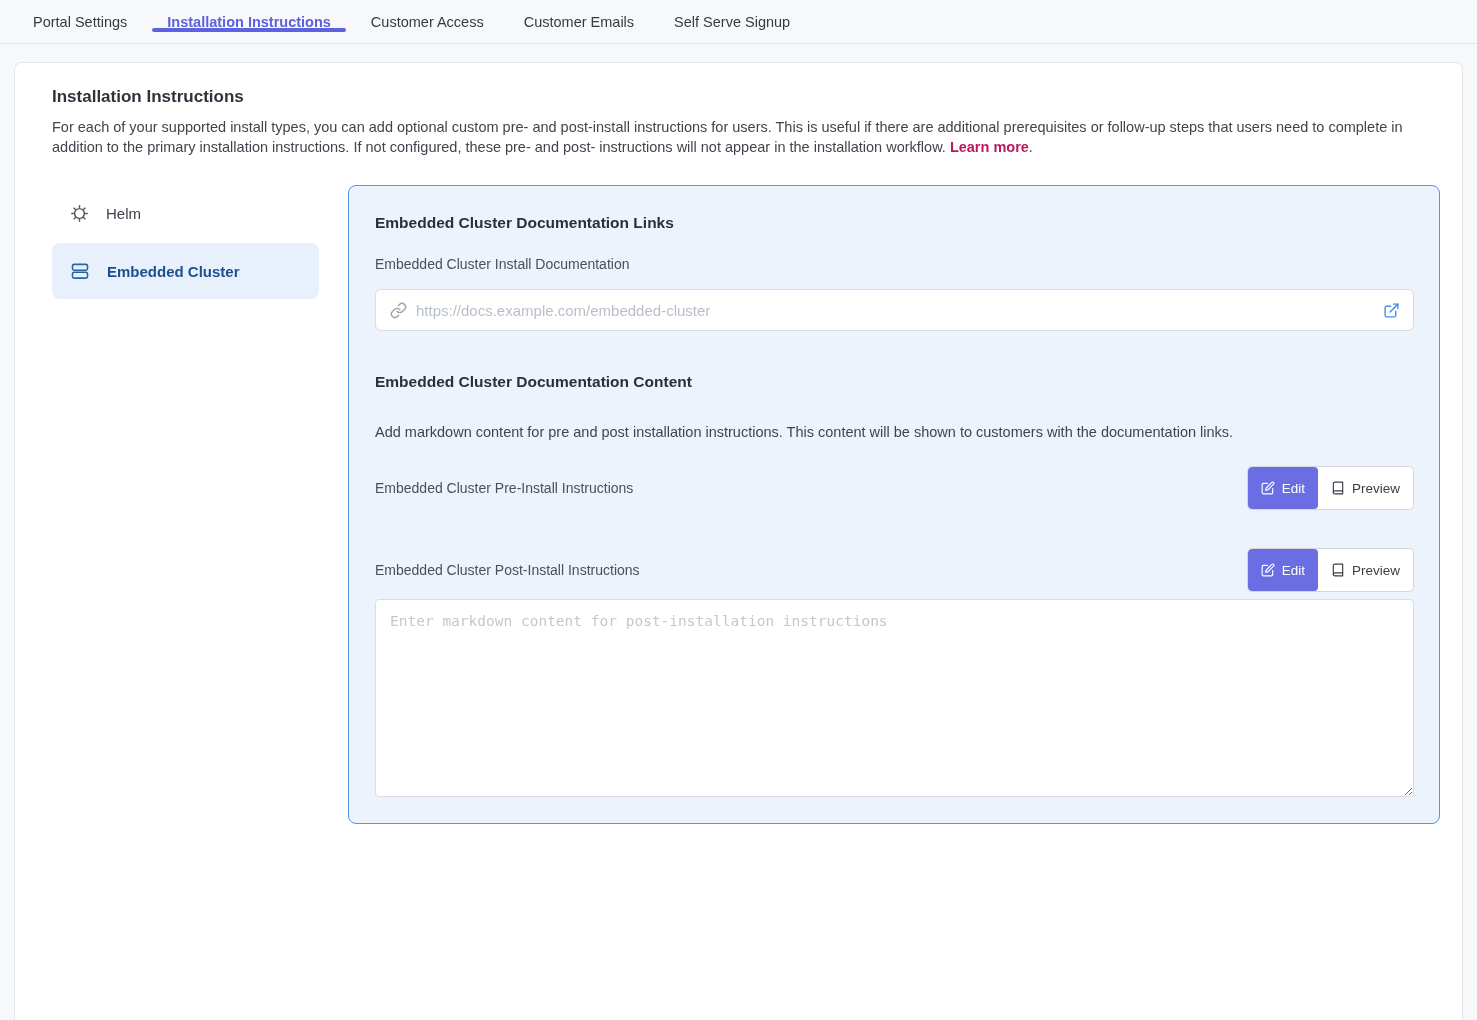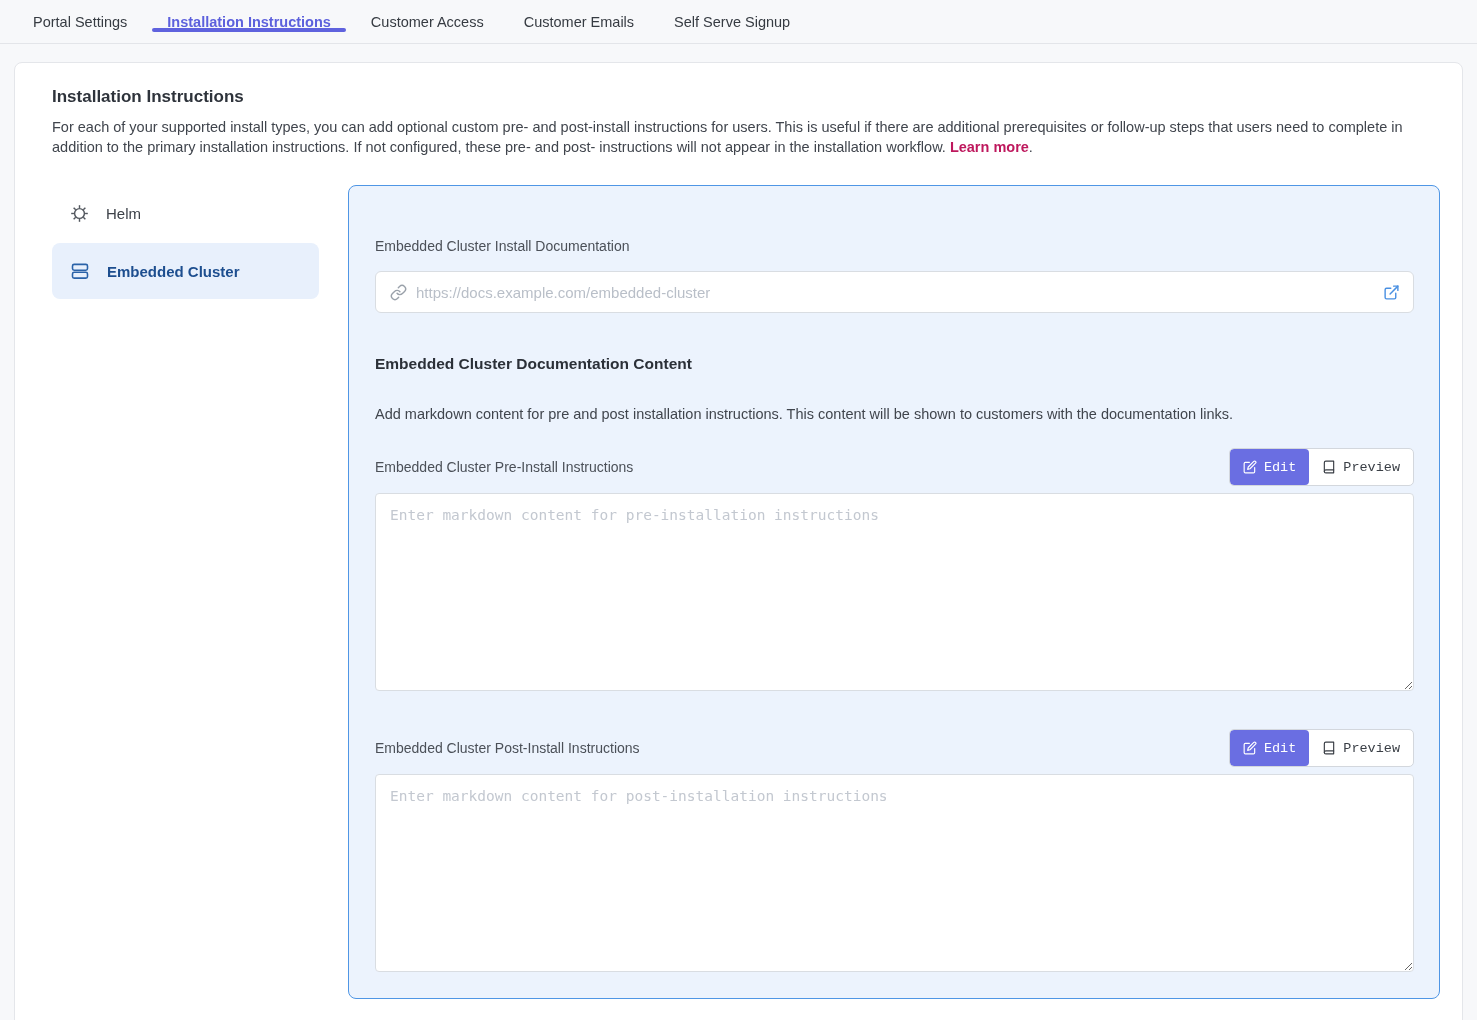--- a/index.html
+++ b/index.html
@@ -146,27 +146,27 @@
     display: inline-flex;
     background: #ffffff;
     border: 1px solid #d3d7dd;
     border-radius: 5px;
     overflow: hidden;
   }
   .btn {
     display: inline-flex;
     align-items: center;
     gap: 7px;
-    height: 36px;
+    height: 42px;
     padding: 0 13px;
     font-size: 13.5px;
     cursor: pointer;
     border: none;
     background: transparent;
-    font-family: Liberation Mono, monospace;
+    font-family: Liberation Sans, sans-serif;
     color: #3a3f46;
   }
   .btn.edit {
     background: #6a6ee2;
     color: #ffffff;
     border-radius: 4px;
   }
 
   textarea.md-input {
     display: block;
@@ -237,20 +237,21 @@
             <line x1="7" y1="17" x2="7.01" y2="17" stroke-width="2.4"></line>
           </svg>
         </span>
         <span>Embedded Cluster</span>
       </div>
 
     </div>
 
     <div class="panel">
 
+      <div class="section-title">Embedded Cluster Documentation Links</div>
 
       <div class="field-label">Embedded Cluster Install Documentation</div>
 
       <div class="url-box">
         <span>
           <svg width="17" height="17" viewBox="0 0 24 24" fill="none" stroke="#9aa1aa" stroke-width="2" stroke-linecap="round" stroke-linejoin="round">
             <path d="M10 13a5 5 0 0 0 7.54.54l3-3a5 5 0 0 0-7.07-7.07l-1.72 1.71"></path>
             <path d="M14 11a5 5 0 0 0-7.54-.54l-3 3a5 5 0 0 0 7.07 7.07l1.71-1.71"></path>
           </svg>
         </span>
@@ -284,21 +285,20 @@
             <span>
               <svg width="14" height="14" viewBox="0 0 24 24" fill="none" stroke="#3a3f46" stroke-width="2" stroke-linecap="round" stroke-linejoin="round">
                 <path d="M4 19.5A2.5 2.5 0 0 1 6.5 17H20"></path>
                 <path d="M6.5 2H20v20H6.5A2.5 2.5 0 0 1 4 19.5v-15A2.5 2.5 0 0 1 6.5 2z"></path>
               </svg>
             </span>
             <span>Preview</span>
           </button>
         </div>
       </div>
-      <textarea class="md-input" placeholder="Enter markdown content for pre-installation instructions" style=""></textarea>
 
       <div class="label-row second">
         <div class="field-label">Embedded Cluster Post-Install Instructions</div>
         <div class="btn-group">
           <button class="btn edit">
             <span>
               <svg width="14" height="14" viewBox="0 0 24 24" fill="none" stroke="#ffffff" stroke-width="2" stroke-linecap="round" stroke-linejoin="round">
                 <path d="M11 4H4a2 2 0 0 0-2 2v14a2 2 0 0 0 2 2h14a2 2 0 0 0 2-2v-7"></path>
                 <path d="M18.5 2.5a2.121 2.121 0 0 1 3 3L12 15l-4 1 1-4 9.5-9.5z"></path>
               </svg>

